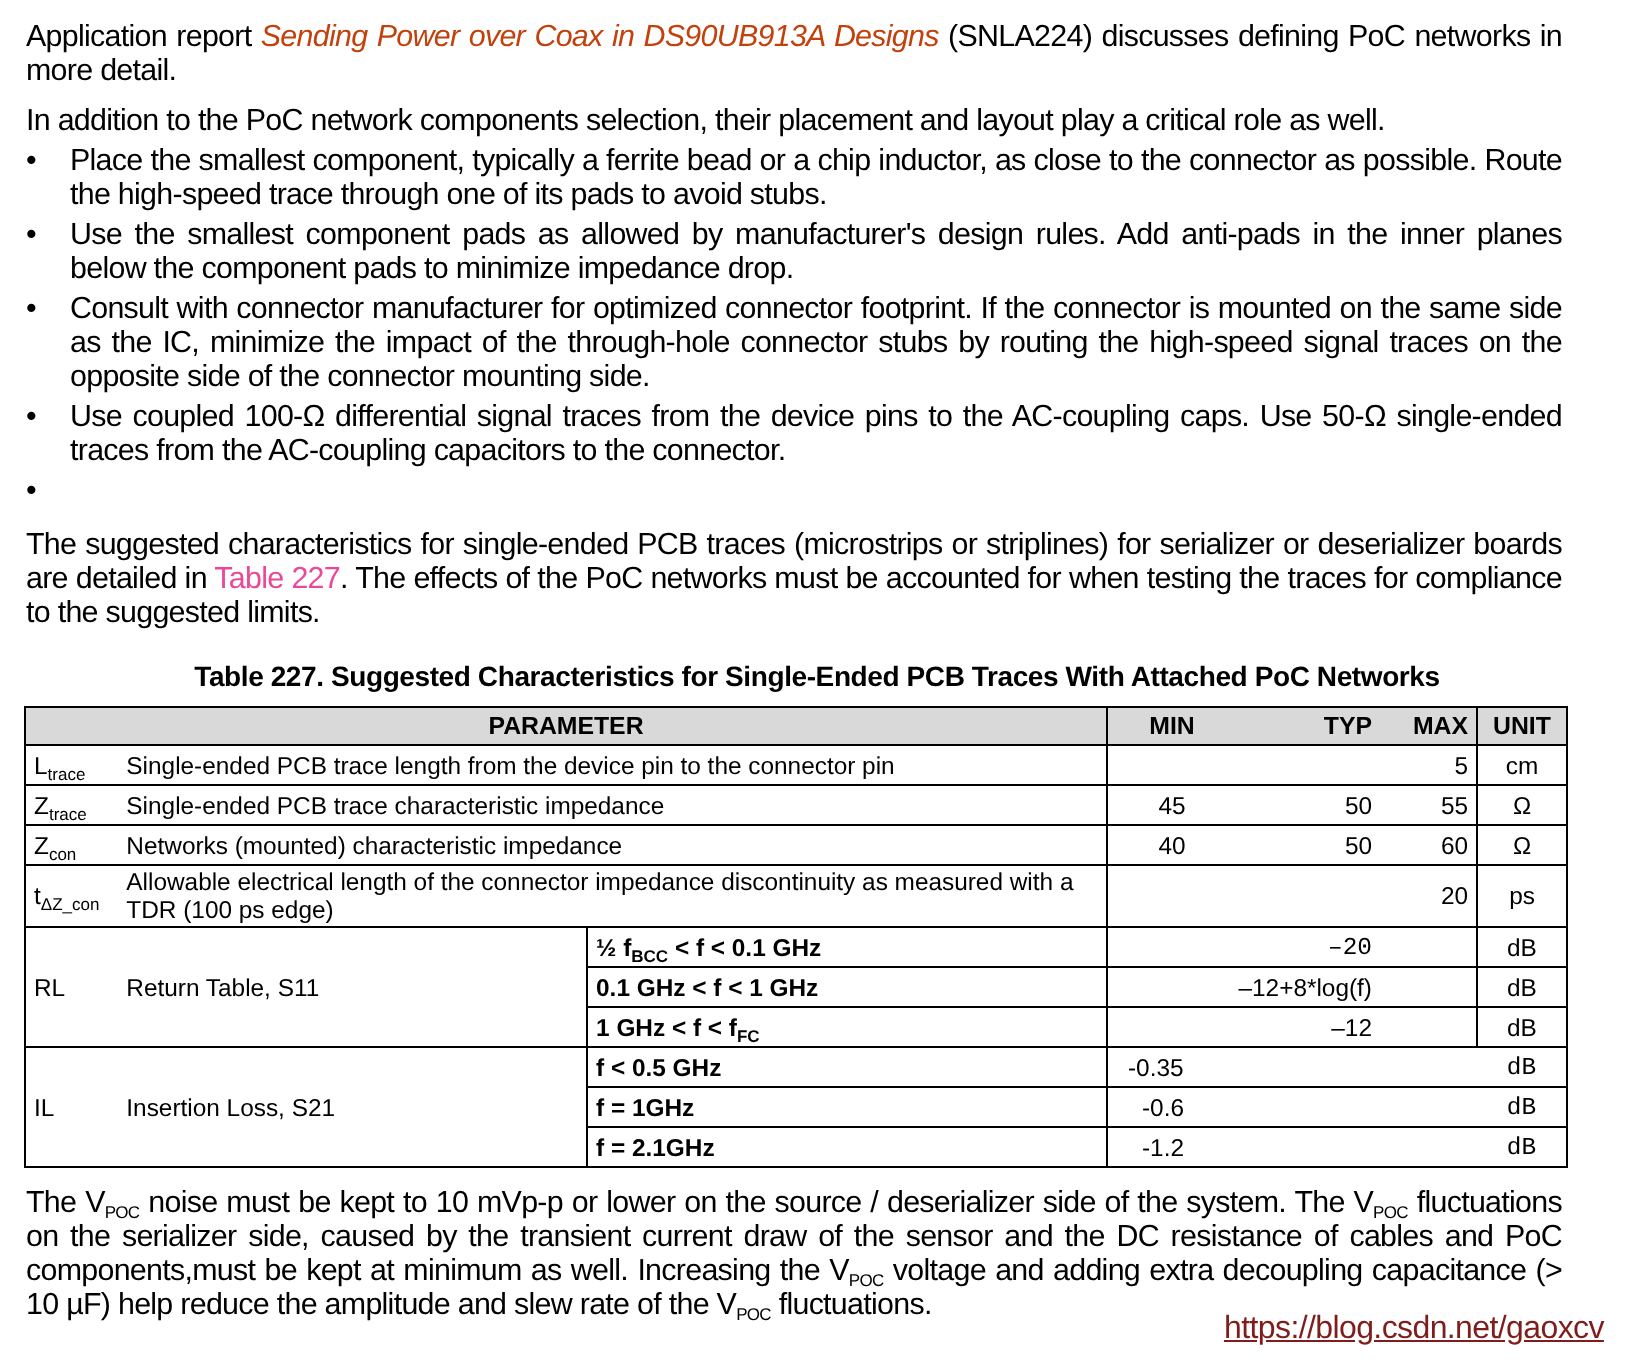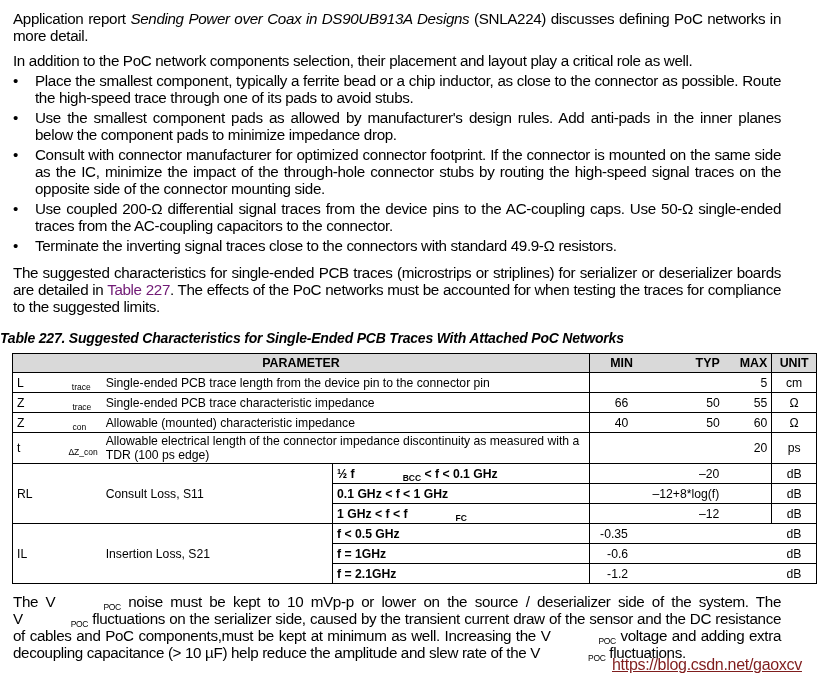--- a/index.html
+++ b/index.html
@@ -2,57 +2,57 @@
 <html><head>
 <meta charset="utf-8">
 <style>
   html, body { margin: 0; padding: 0; background: #ffffff; }
   body {
     width: 817px; height: 685px; position: relative; overflow: hidden;
     font-family: "Liberation Sans", sans-serif; color: #000;
   }
   .narrow { font-family: "Liberation Sans", sans-serif; font-size: 15.2px; letter-spacing: -0.35px; line-height: 17px; transform-origin: 0 0; }
   .para { position: absolute; left: 13px; width: 768px; text-align: justify; }
-  .link { color: #701a75; }
-  .link-i { color: #000000; font-style: italic; margin-top: 42px; }
+  .link { color: #ec4899; }
+  .link-i { color: #c2410c; font-style: italic; margin-top: 42px; }
   ul.bullets { position: absolute; left: 13px; top: 72px; width: 768px; margin: 0; padding: 0; list-style: none; }
   ul.bullets li { position: relative; padding-left: 22px; text-align: justify; margin-bottom: 3px; }
   ul.bullets li .dot { position: absolute; left: 0; top: 0; }
-  .caption { position: absolute; left: 0; width: 817px; top: 330px; text-align: left; font-weight: bold; font-size: 14px; letter-spacing: -0.2px; font-style: italic; }
+  .caption { position: absolute; left: 0; width: 817px; top: 330px; text-align: center; font-weight: bold; font-size: 14px; letter-spacing: -0.2px; }
   table.spec { position: absolute; left: 12px; top: 353px; border-collapse: collapse; font-size: 12.2px; font-family: "Liberation Sans", sans-serif; }
   table.spec td, table.spec th { border: 1px solid #000; padding: 0 4px; height: 19px; white-space: nowrap; }
   table.spec th { background: #d9d9d9; font-weight: bold; font-size: 12.4px; height: 18px; }
   .c-sym { width: 38px; border-right: none !important; }
   .c-desc { border-left: none !important; margin-top: 20px; }
   .c-cond { width: 250px; font-weight: bold; }
   .c-min { width: 56px; text-align: center; border-right: none !important; }
   .c-typ { width: 64px; text-align: right; border-left: none !important; border-right: none !important; }
   .c-max { width: 40px; text-align: right; border-left: none !important; }
   .c-unit { width: 36px; text-align: center; }
-  .noleft { border-left: none !important; }
+  .noleft { border-left: none !important; font-family: Liberation Mono, monospace; }
   .noright { border-right: none !important; }
-  sub { font-size: 8.5px; vertical-align: -3px; line-height: 0; margin-left: 48px; }
+  sub { font-size: 8.5px; vertical-align: -3px; line-height: 0; }
   .two { height: 30px !important; line-height: 14px; }
   .watermark { position: absolute; left: 612px; top: 656px; font-size: 16px; color: #7f1d1d; letter-spacing: -0.3px; text-decoration: underline; }
 </style>
 </head>
 <body>
 
 <div class="para narrow" style="top:10px;">
   <span>Application report </span><span class="link-i">Sending Power over Coax in DS90UB913A Designs</span><span> (SNLA224) discusses defining PoC networks in more detail.</span>
 </div>
 
 <div class="para narrow" style="top:52px;">In addition to the PoC network components selection, their placement and layout play a critical role as well.</div>
 
 <ul class="bullets narrow">
   <li><span class="dot">•</span><span>Place the smallest component, typically a ferrite bead or a chip inductor, as close to the connector as possible. Route the high-speed trace through one of its pads to avoid stubs.</span></li>
   <li><span class="dot">•</span><span>Use the smallest component pads as allowed by manufacturer's design rules. Add anti-pads in the inner planes below the component pads to minimize impedance drop.</span></li>
   <li><span class="dot">•</span><span>Consult with connector manufacturer for optimized connector footprint. If the connector is mounted on the same side as the IC, minimize the impact of the through-hole connector stubs by routing the high-speed signal traces on the opposite side of the connector mounting side.</span></li>
-  <li><span class="dot">•</span><span>Use coupled 200-Ω differential signal traces from the device pins to the AC-coupling caps. Use 50-Ω single-ended traces from the AC-coupling capacitors to the connector.</span></li>
-  <li><span class="dot">•</span><span>Terminate the inverting signal traces close to the connectors with standard 49.9-Ω resistors.</span></li>
+  <li><span class="dot">•</span><span>Use coupled 100-Ω differential signal traces from the device pins to the AC-coupling caps. Use 50-Ω single-ended traces from the AC-coupling capacitors to the connector.</span></li>
+  <li><span class="dot">•</span></li>
 </ul>
 
 <div class="para narrow" style="top:264px;">
   <span>The suggested characteristics for single-ended PCB traces (microstrips or striplines) for serializer or deserializer boards are detailed in </span><span class="link">Table 227</span><span>. The effects of the PoC networks must be accounted for when testing the traces for compliance to the suggested limits.</span>
 </div>
 
 <div class="caption">Table 227. Suggested Characteristics for Single-Ended PCB Traces With Attached PoC Networks</div>
 
 <table class="spec">
   <tbody>
@@ -68,45 +68,45 @@
     <td class="c-sym"><span>L</span><sub>trace</sub></td>
     <td class="c-desc" colspan="2">Single-ended PCB trace length from the device pin to the connector pin</td>
     <td class="c-min"></td>
     <td class="c-typ"></td>
     <td class="c-max">5</td>
     <td class="c-unit">cm</td>
   </tr>
   <tr>
     <td class="c-sym"><span>Z</span><sub>trace</sub></td>
     <td class="c-desc" colspan="2">Single-ended PCB trace characteristic impedance</td>
-    <td class="c-min">66</td>
+    <td class="c-min">45</td>
     <td class="c-typ">50</td>
     <td class="c-max">55</td>
     <td class="c-unit">Ω</td>
   </tr>
   <tr>
     <td class="c-sym"><span>Z</span><sub>con</sub></td>
-    <td class="c-desc" colspan="2">Allowable (mounted) characteristic impedance</td>
+    <td class="c-desc" colspan="2">Networks (mounted) characteristic impedance</td>
     <td class="c-min">40</td>
     <td class="c-typ">50</td>
     <td class="c-max">60</td>
     <td class="c-unit">Ω</td>
   </tr>
   <tr>
     <td class="c-sym two"><span>t</span><sub>ΔZ_con</sub></td>
     <td class="c-desc two" colspan="2" style="white-space:normal;"><span>Allowable electrical length of the connector impedance discontinuity as measured with a TDR (100 ps edge)</span></td>
     <td class="c-min two"></td>
     <td class="c-typ two"></td>
     <td class="c-max two">20</td>
     <td class="c-unit two">ps</td>
   </tr>
 
   <tr>
     <td class="c-sym" rowspan="3">RL</td>
-    <td class="c-desc" rowspan="3" style="width:225px;">Consult Loss, S11</td>
+    <td class="c-desc" rowspan="3" style="width:225px;">Return Table, S11</td>
     <td class="c-cond"><span>½ f</span><sub>BCC</sub><span> &lt; f &lt; 0.1 GHz</span></td>
     <td colspan="3" class="noleft" style="text-align:right;padding-right:52px;">–20</td>
     <td class="c-unit">dB</td>
   </tr>
   <tr>
     <td class="c-cond"><span>0.1 GHz &lt; f &lt; 1 GHz</span></td>
     <td colspan="3" style="text-align:right;padding-right:52px;">–12+8*log(f)</td>
     <td class="c-unit">dB</td>
   </tr>
   <tr>

